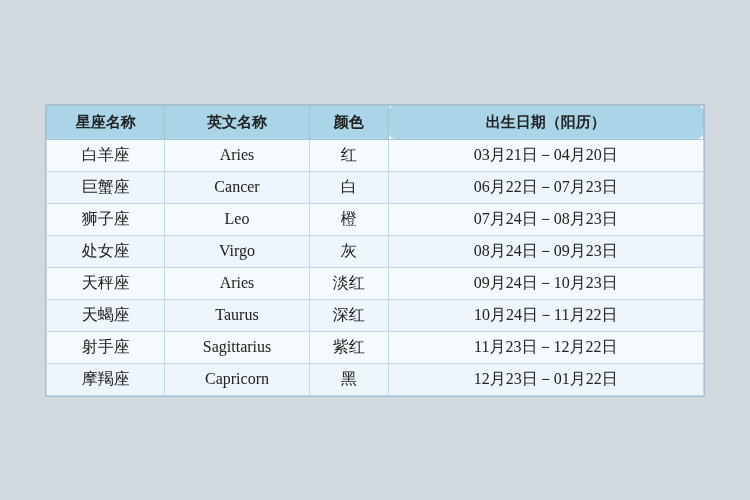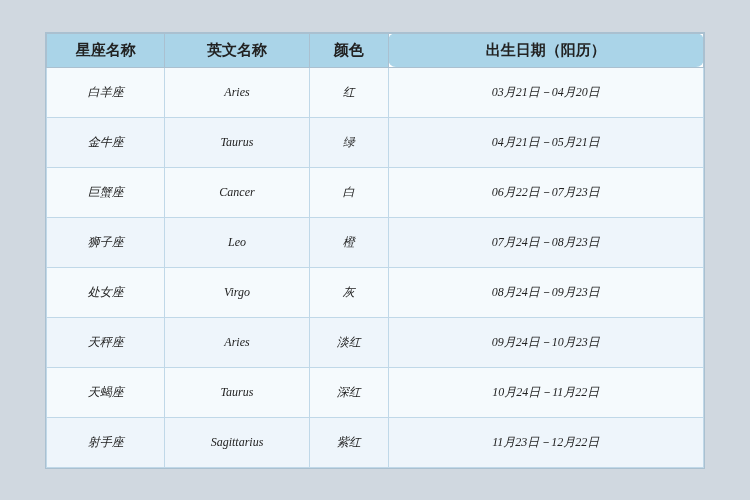--- a/index.html
+++ b/index.html
@@ -33,25 +33,24 @@
       color: #222;
     }
     tbody tr {
       background-color: #f5fafd;
     }
     tbody tr:nth-child(even) {
       background-color: #eef5fb;
     }
     tbody td {
       border: 1px solid #c0d8e8;
-      padding: 16px 10px;
-      font-size: 12px;
+      padding: 5px 10px;
+      font-size: 16px;
       text-align: center;
       color: #222;
-      font-style: italic;
     }
     .col-chinese { width: 18%; }
     .col-english { width: 22%; font-family: Liberation Mono, monospace; }
     .col-color   { width: 12%; }
     .col-date    { width: 48%; border-radius: 8px; }
   </style>
 </head>
 <body>
 
 <div class="table-container">
@@ -63,26 +62,20 @@
         <th class="col-color">颜色</th>
         <th class="col-date">出生日期（阳历）</th>
       </tr>
     </thead>
     <tbody id="table-body">
     <tr>
           <td>白羊座</td>
           <td>Aries</td>
           <td>红</td>
           <td>03月21日－04月20日</td>
-        </tr>
-        <tr>
-          <td>金牛座</td>
-          <td>Taurus</td>
-          <td>绿</td>
-          <td>04月21日－05月21日</td>
         </tr>
         <tr>
           <td>巨蟹座</td>
           <td>Cancer</td>
           <td>白</td>
           <td>06月22日－07月23日</td>
         </tr>
         <tr>
           <td>狮子座</td>
           <td>Leo</td>
@@ -106,15 +99,21 @@
           <td>Taurus</td>
           <td>深红</td>
           <td>10月24日－11月22日</td>
         </tr>
         <tr>
           <td>射手座</td>
           <td>Sagittarius</td>
           <td>紫红</td>
           <td>11月23日－12月22日</td>
         </tr>
+        <tr>
+          <td>摩羯座</td>
+          <td>Capricorn</td>
+          <td>黑</td>
+          <td>12月23日－01月22日</td>
+        </tr>
       </tbody>
   </table>
 </div>
 
 </body></html>

